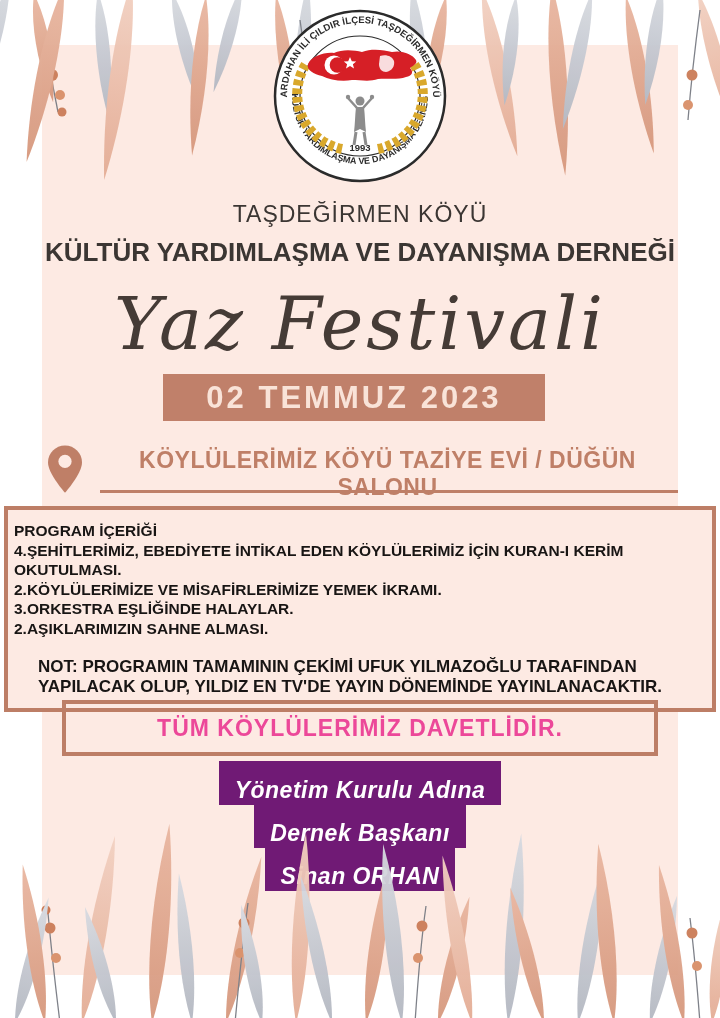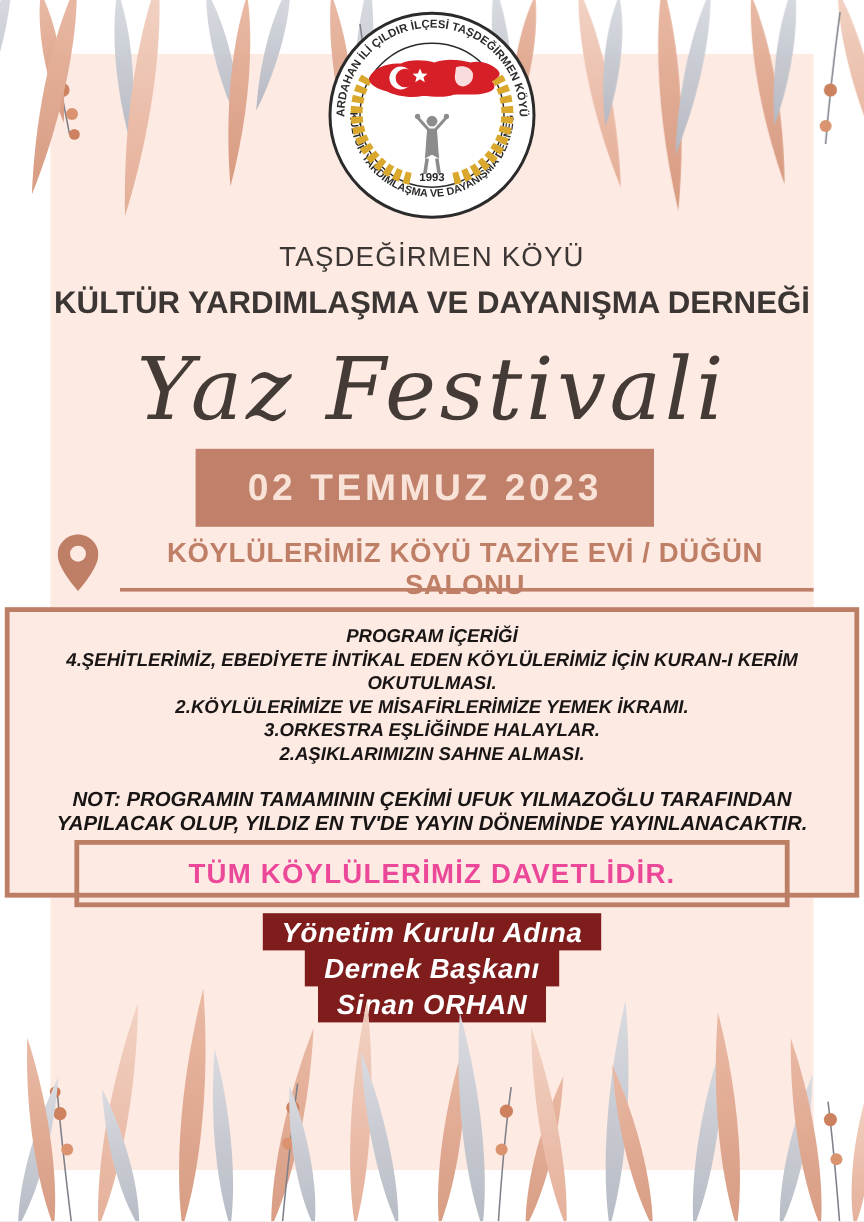--- a/index.html
+++ b/index.html
@@ -21,54 +21,54 @@
   .title-line1{font-size:23px;font-weight:400;letter-spacing:1px;line-height:42px;}
   .title-line2{font-size:26px;font-weight:800;letter-spacing:0px;line-height:34px;}
 
   .script-title{
     position:absolute;left:0;top:282px;width:720px;text-align:center;
     font-family:"DejaVu Serif",serif;font-style:italic;font-weight:400;
     font-size:72px;color:#453b36;letter-spacing:3px;
   }
 
   .date-box{
-    position:absolute;left:163px;top:374px;width:382px;height:65px;
+    position:absolute;left:163px;top:374px;width:382px;height:47px;
     background:#c0806a;display:flex;align-items:center;justify-content:center;
   }
   .date-text{font-size:31px;font-weight:800;letter-spacing:3px;color:#f9e3d8;}
 
   .location-row{position:absolute;left:42px;top:443px;width:636px;height:56px;}
   .pin{position:absolute;left:6px;top:2px;}
   .location-text{
     position:absolute;left:55px;right:0;top:4px;text-align:center;
     font-size:23px;font-weight:800;color:#bf7f67;letter-spacing:0.5px;
   }
   .location-underline{position:absolute;left:58px;right:0;top:47px;height:3px;background:#bf7f67;}
 
   .program-box{
-    position:absolute;left:4px;top:506px;width:712px;height:242px;
+    position:absolute;left:4px;top:506px;width:712px;height:206px;
     border:4px solid #bd7e66;background:#fdeae3;box-sizing:border-box;
-    text-align:center;color:#181514;padding-top:11px;font-style:italic;
+    color:#181514;padding-top:11px;
   }
   .program-line{font-size:15.5px;font-weight:800;line-height:19.5px;padding:0 6px;}
   .program-note{font-size:17px;font-weight:800;line-height:19.5px;margin-top:19px;padding:0 30px;}
 
   .invite-box{
     position:absolute;left:62px;top:700px;width:596px;height:56px;
     border:4px solid #bd7e66;box-sizing:border-box;
     display:flex;align-items:center;justify-content:center;
   }
   .invite-text{font-size:23px;font-weight:800;color:#ec4899;letter-spacing:1px;}
 
   .signature{position:absolute;left:0;top:762px;width:720px;text-align:center;}
   .sig-line{
     display:block;width:fit-content;margin:-1px auto 0;
-    background:#7f1d1d;color:#ffffff;
+    background:#701a75;color:#ffffff;
     font-family:"Liberation Sans",sans-serif;font-style:italic;font-weight:700;
-    font-size:23px;line-height:26px;padding:3px 16px 2px;letter-spacing:0.5px;
+    font-size:23px;line-height:26px;padding:16px 16px 2px;letter-spacing:0.5px;
   }
 </style>
 </head>
 <body>
 
 <div class="poster">
 
   <div class="pink-panel"></div>
 
   <svg class="decor top" width="720" height="220" viewBox="0 0 720 220">

